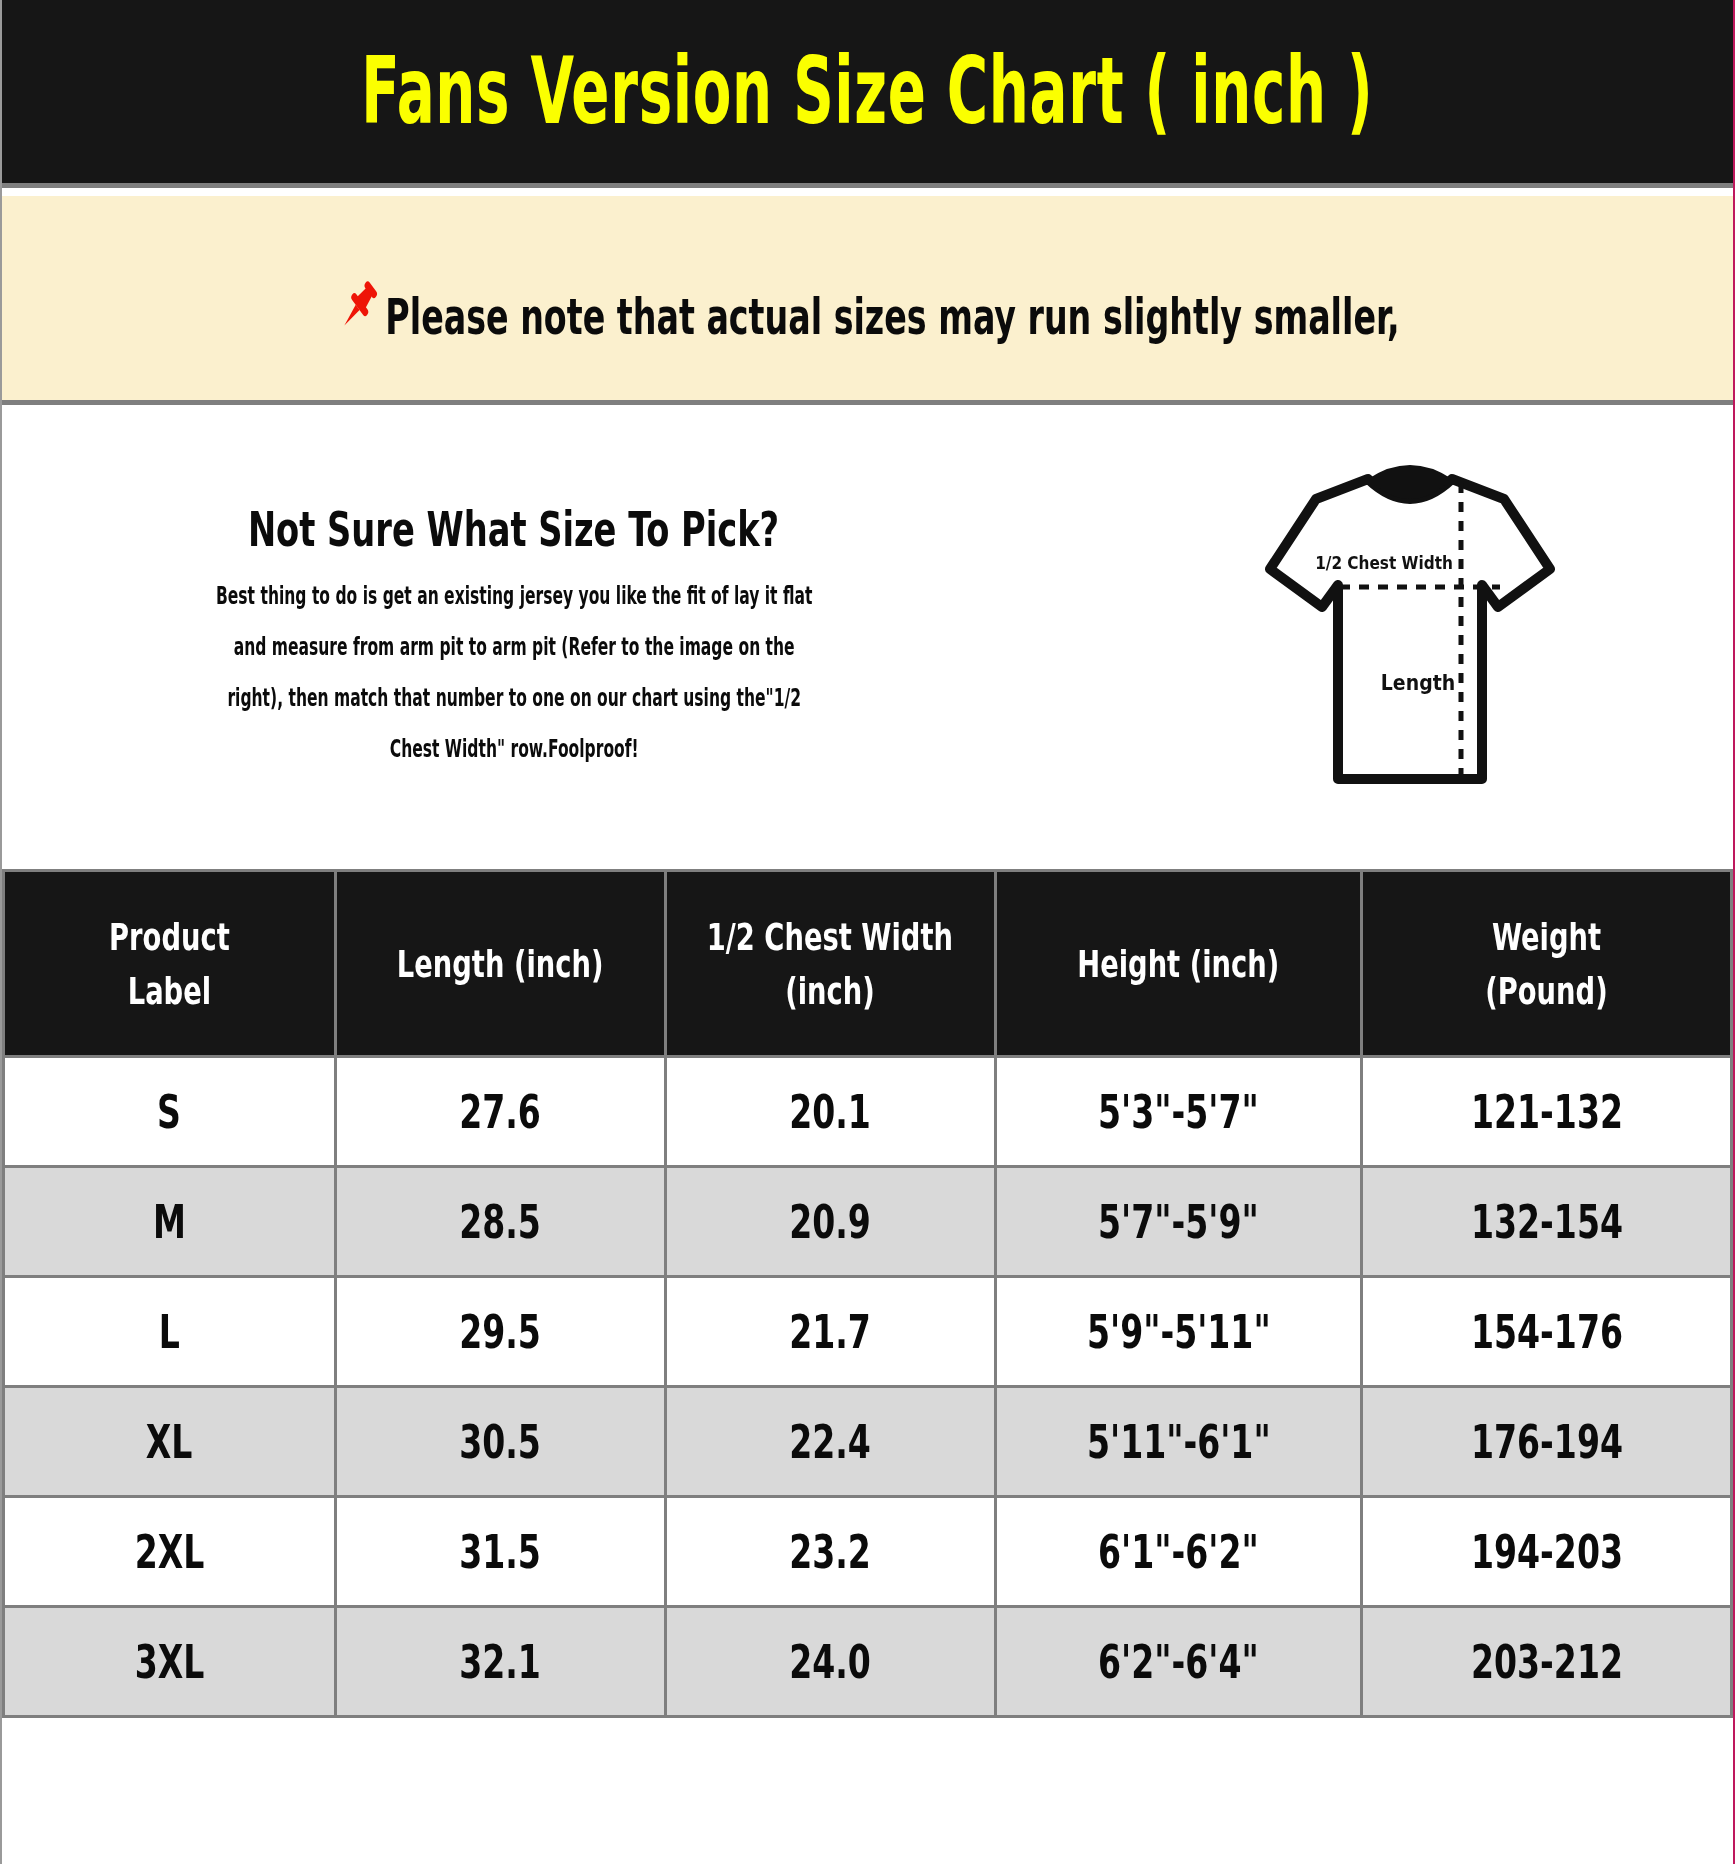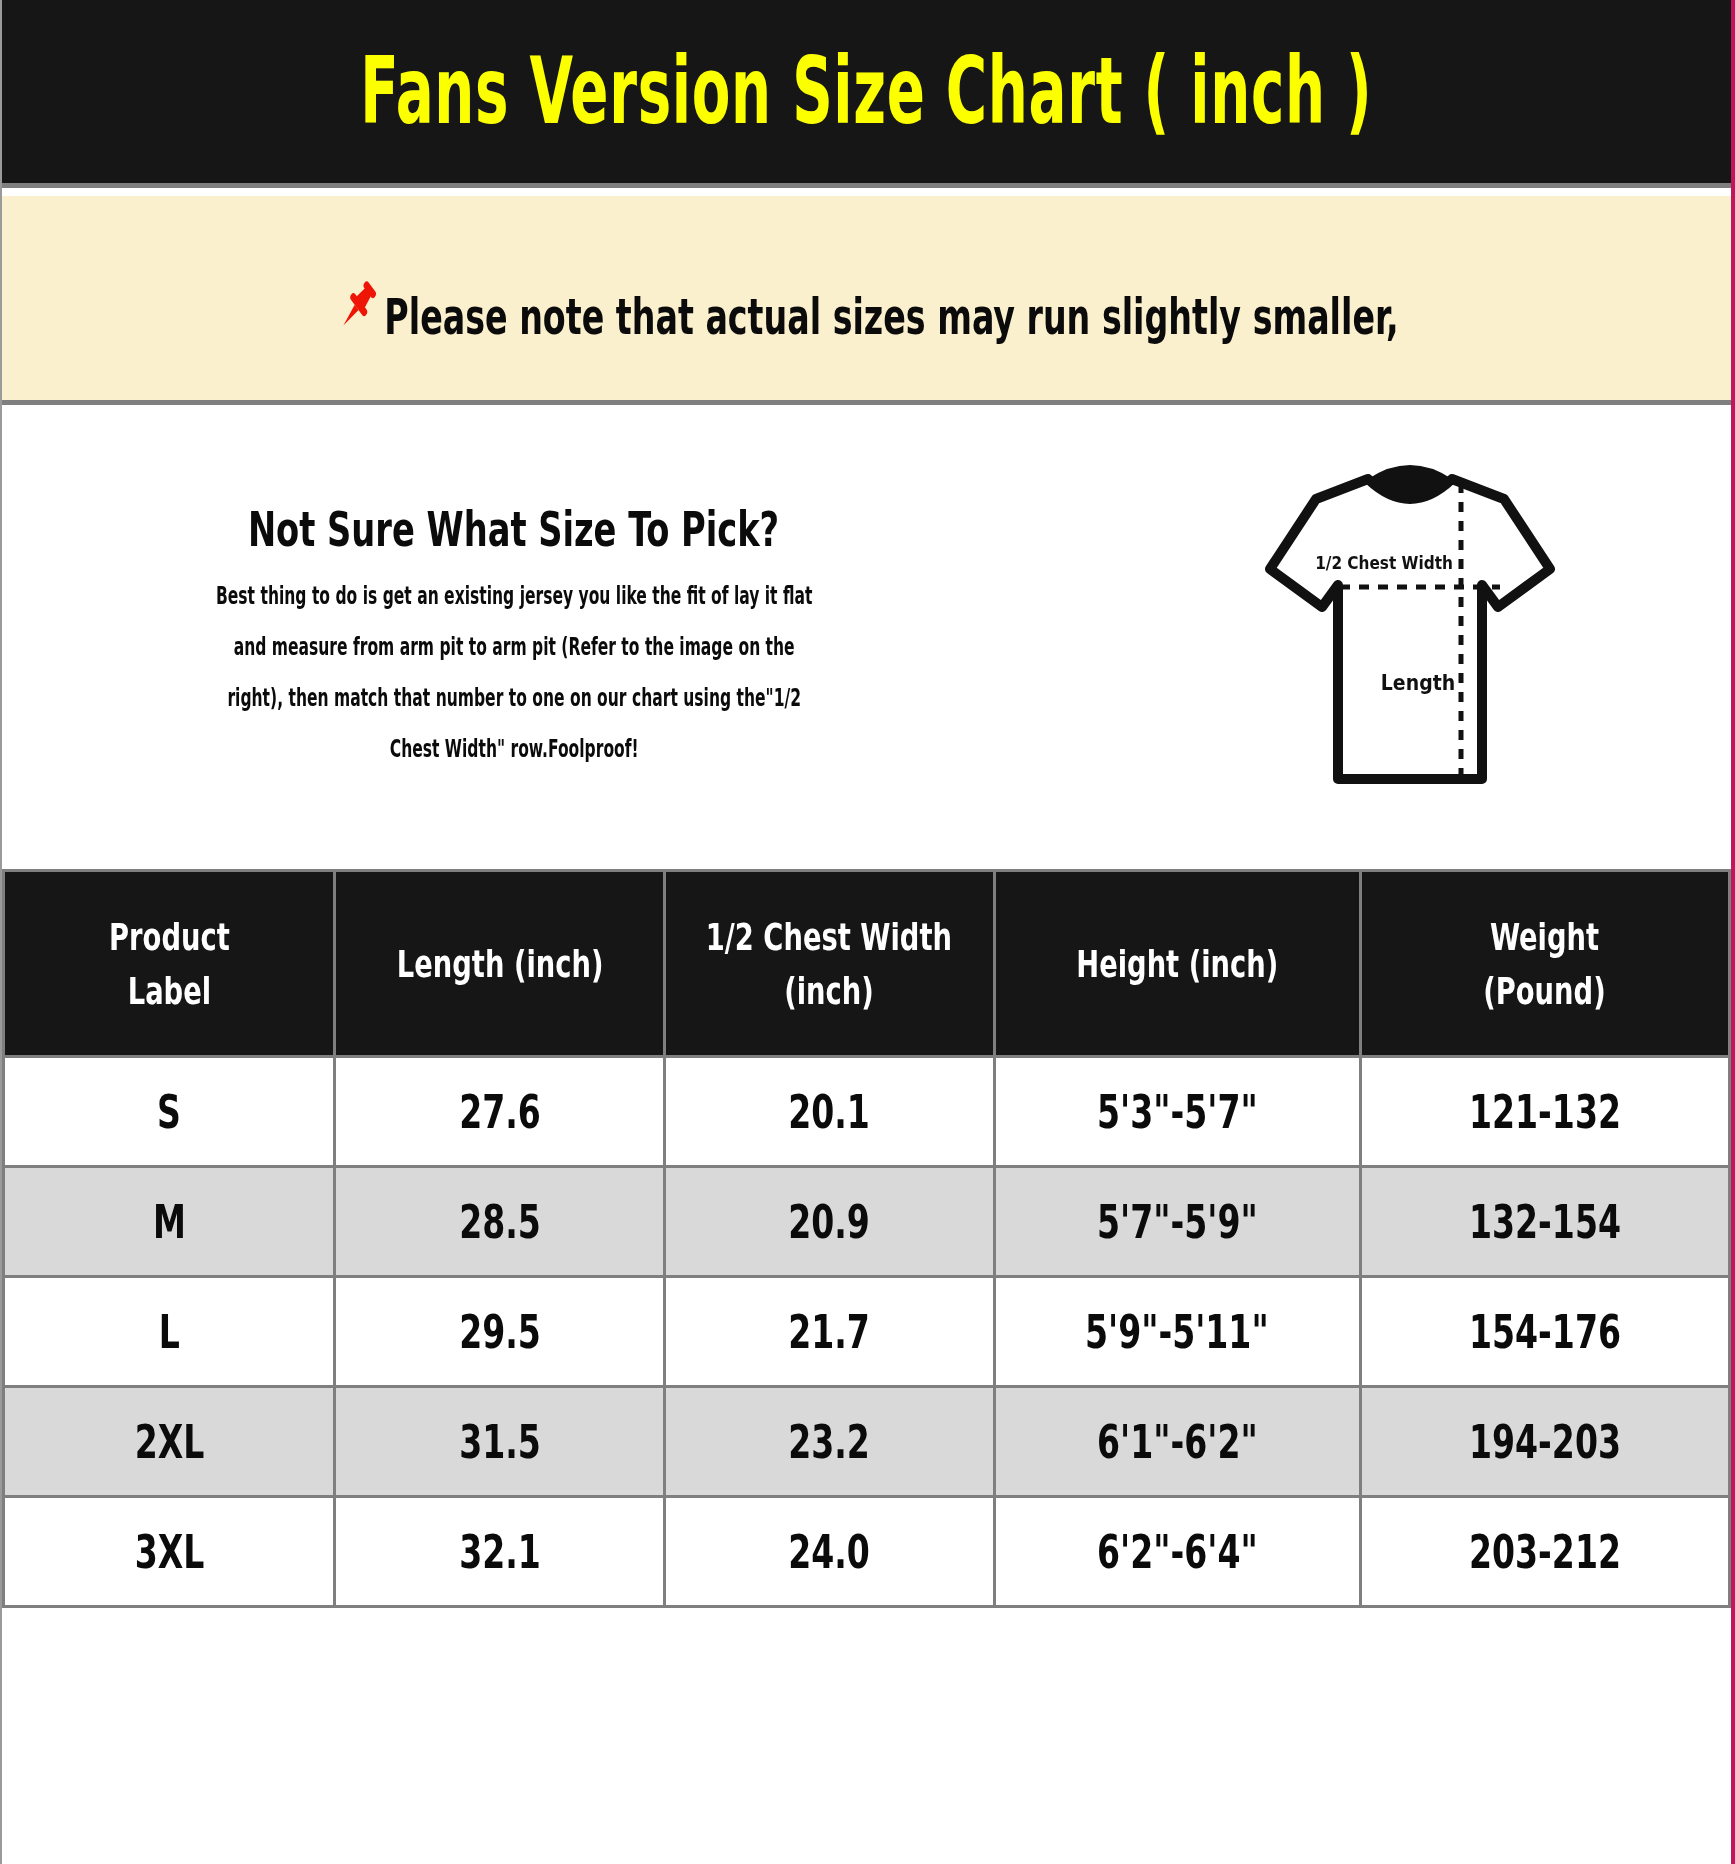--- a/index.html
+++ b/index.html
@@ -7,21 +7,21 @@
     font-family: "DejaVu Sans", "Liberation Sans", sans-serif;
     font-stretch: condensed;
     font-weight: 700;
     background: #ffffff;
     color: #0b0b0b;
   }
   .page {
     width: 1735px;
     height: 1864px;
     border-left: 2px solid #9a9a9a;
-    border-right: 4px solid #be185d;
+    border-right: 2px solid #be185d;
     overflow: hidden;
     background: #ffffff;
   }
   .fc { display:flex; justify-content:center; align-items:center; }
   .cx { flex:none; display:inline-block; white-space:pre-line; text-align:center; transform-origin:50% 50%; }
   .s68 { transform: scaleX(.68); }
   .s72 { transform: scaleX(.72); }
   .s74 { transform: scaleX(.74); }
   .s78 { transform: scaleX(.78); }
   .s80 { transform: scaleX(.80); }
@@ -197,20 +197,27 @@
         <td><span class="cx s80">132-154</span></td>
       </tr>
       <tr>
         <td><span class="cx s80">L</span></td>
         <td><span class="cx s80">29.5</span></td>
         <td><span class="cx s80">21.7</span></td>
         <td><span class="cx s80">5'9"-5'11"</span></td>
         <td><span class="cx s80">154-176</span></td>
       </tr>
       <tr>
+        <td><span class="cx s80">XL</span></td>
+        <td><span class="cx s80">30.5</span></td>
+        <td><span class="cx s80">22.4</span></td>
+        <td><span class="cx s80">5'11"-6'1"</span></td>
+        <td><span class="cx s80">176-194</span></td>
+      </tr>
+      <tr>
         <td><span class="cx s80">2XL</span></td>
         <td><span class="cx s80">31.5</span></td>
         <td><span class="cx s80">23.2</span></td>
         <td><span class="cx s80">6'1"-6'2"</span></td>
         <td><span class="cx s80">194-203</span></td>
       </tr>
       <tr>
         <td><span class="cx s80">3XL</span></td>
         <td><span class="cx s80">32.1</span></td>
         <td><span class="cx s80">24.0</span></td>

